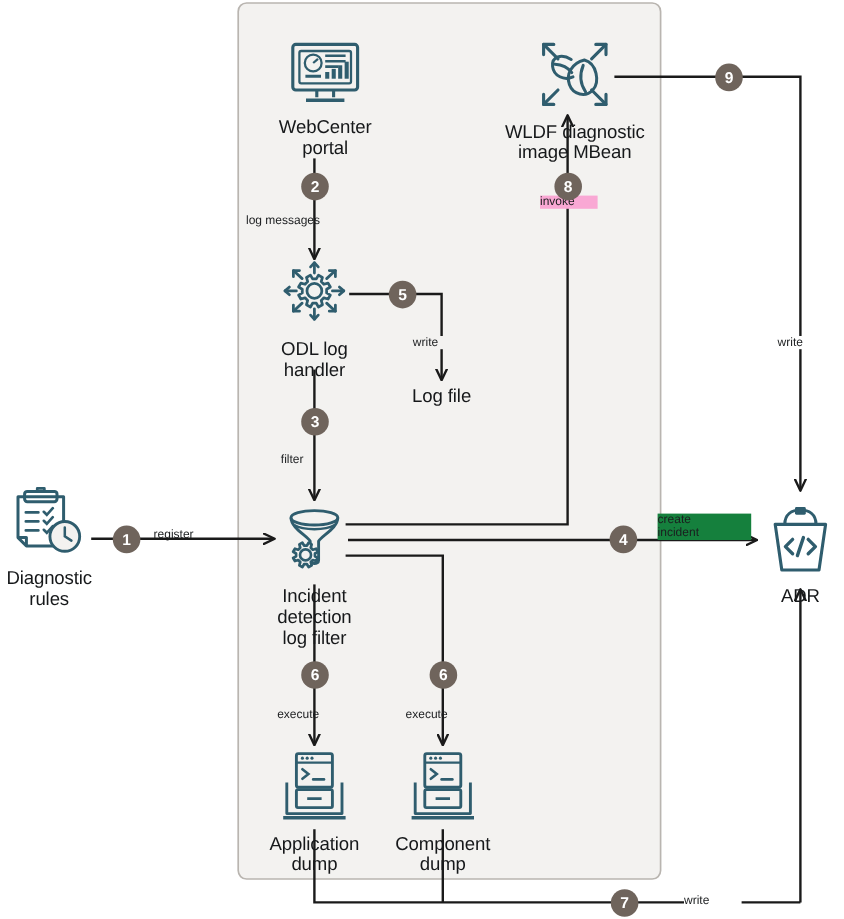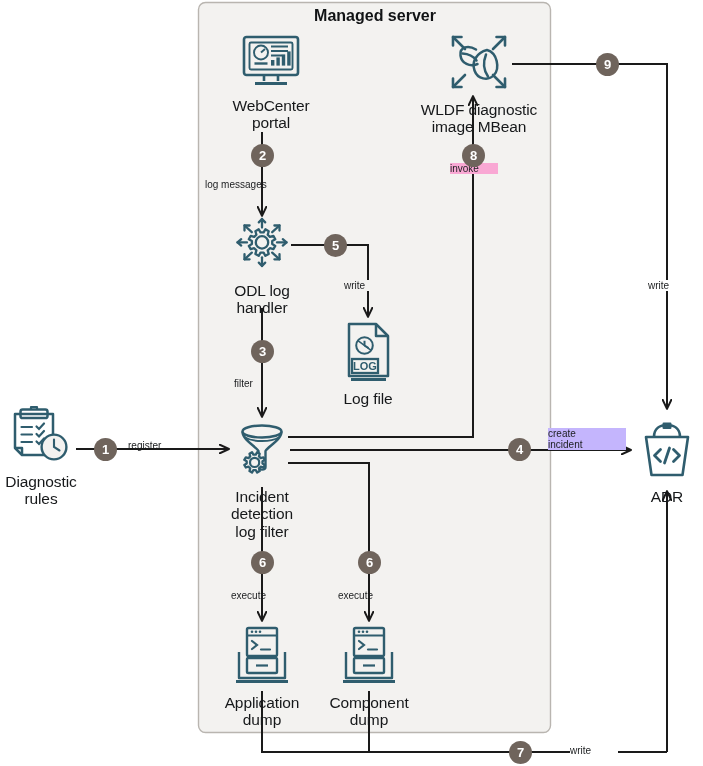--- a/index.html
+++ b/index.html
@@ -89,21 +89,20 @@
       <path d="M288,463 L369,463 L369,620" marker-end="url(#ah)"></path>
 
       <path d="M262,691 L262,752 L667,752"></path>
       <path d="M369,691 L369,752"></path>
       <path d="M667,752 L667,492" marker-end="url(#ah)"></path>
 
       <path d="M512,64 L667,64 L667,408" marker-end="url(#ah)"></path>
     </g>
   </svg>
 
-  <div class="panel-title" style="left:199px; top:7px; width:352px;">Managed server</div>
 
   <div class="node" style="left:211px; top:33px; width:120px;">
     <span class="glyph">
       <svg width="62" height="58" viewBox="0 0 62 58">
         <g fill="none" stroke="#2f5d6e" stroke-width="2.6" stroke-linejoin="round">
           <rect x="4" y="4" width="54" height="38" rx="2.5"></rect>
           <rect x="9.5" y="9.5" width="43" height="27" rx="1.5" stroke-width="1.9"></rect>
           <path d="M24,42 L24,48 M38,42 L38,48"></path>
           <path d="M15,50.5 L47,50.5" stroke-width="3"></path>
         </g>
@@ -186,36 +185,20 @@
           <path d="M41.2,36.6 L48.5,43.3"></path>
             <path d="M48.5,38.2 L48.5,43.3 L43.4,43.3"></path>
         </g>
       </svg>
     </span>
     <div class="caption">ODL log
 handler</div>
   </div>
 
   <div class="node" style="left:323px; top:320px; width:90px;">
-    <span class="glyph">
-      <svg width="56" height="64" viewBox="0 0 56 64">
-        <g fill="none" stroke="#2f5d6e" stroke-width="2.5" stroke-linejoin="round">
-          <path d="M9,4 L36,4 L48,16 L48,56 L9,56 Z"></path>
-          <path d="M36,4 L36,16 L48,16"></path>
-          <path d="M11,59.5 L46,59.5" stroke-width="2.8"></path>
-        </g>
-        <g fill="none" stroke="#2f5d6e" stroke-width="2">
-          <circle cx="24.5" cy="25.5" r="8.3"></circle>
-          <path d="M24.5,25.5 L24.5,20.8 M24.5,25.5 L28.6,28"></path>
-          <path d="M17.6,20.4 L31.4,30.6" stroke-width="1.6"></path>
-        </g>
-        <rect x="12" y="39" width="26" height="14" fill="none" stroke="#2f5d6e" stroke-width="2.3"></rect>
-        <text x="25" y="50" font-family="Liberation Sans, sans-serif" font-size="11" font-weight="bold" fill="#2f5d6e" text-anchor="middle">LOG</text>
-      </svg>
-    </span>
     <div class="caption">Log file</div>
   </div>
 
   <div class="node" style="left:0px; top:403px; width:82px;">
     <span class="glyph">
       <svg width="70" height="64" viewBox="0 0 70 64">
         <g fill="none" stroke="#2f5d6e" stroke-width="2.5" stroke-linejoin="round">
           <path d="M9,11 L47,11 L47,52 L16,52 L9,45 Z"></path>
           <path d="M16,52 L16,45 L9,45"></path>
           <rect x="14.5" y="6.5" width="27" height="8.6" rx="2.2"></rect>
@@ -342,21 +325,21 @@
     </span>
     <div class="caption">ADR</div>
   </div>
 
   <div class="edge-label" style="left:128px; top:440px; width:70px;">register</div>
 
   <div class="edge-label" style="left:205px; top:179px; width:116px;">log messages</div>
 
   <div class="edge-label" style="left:234px; top:378px; width:58px;">filter</div>
 
-  <div class="edge-label" style="left:548px; top:428px; width:78px; background:#c4b5fd;">create
+  <div class="edge-label" style="left:548px; top:428px; width:78px; background:#15803d;">create
 incident</div>
 
   <div class="edge-label" style="left:344px; top:280px; width:48px; background:#f3f2f0;">write</div>
 
   <div class="edge-label" style="left:231px; top:590px; width:62px;">execute</div>
 
   <div class="edge-label" style="left:338px; top:590px; width:62px;">execute</div>
 
   <div class="edge-label" style="left:570px; top:745px; width:48px; background:#ffffff;">write</div>
 

